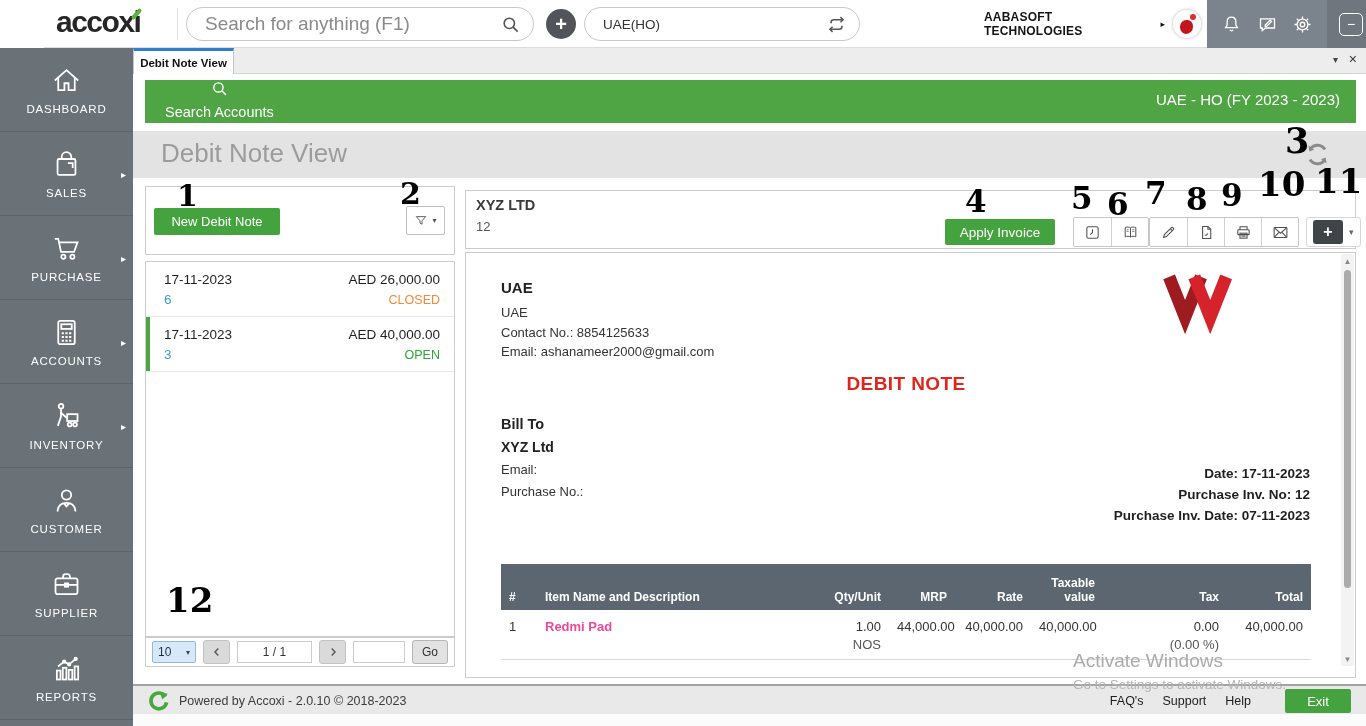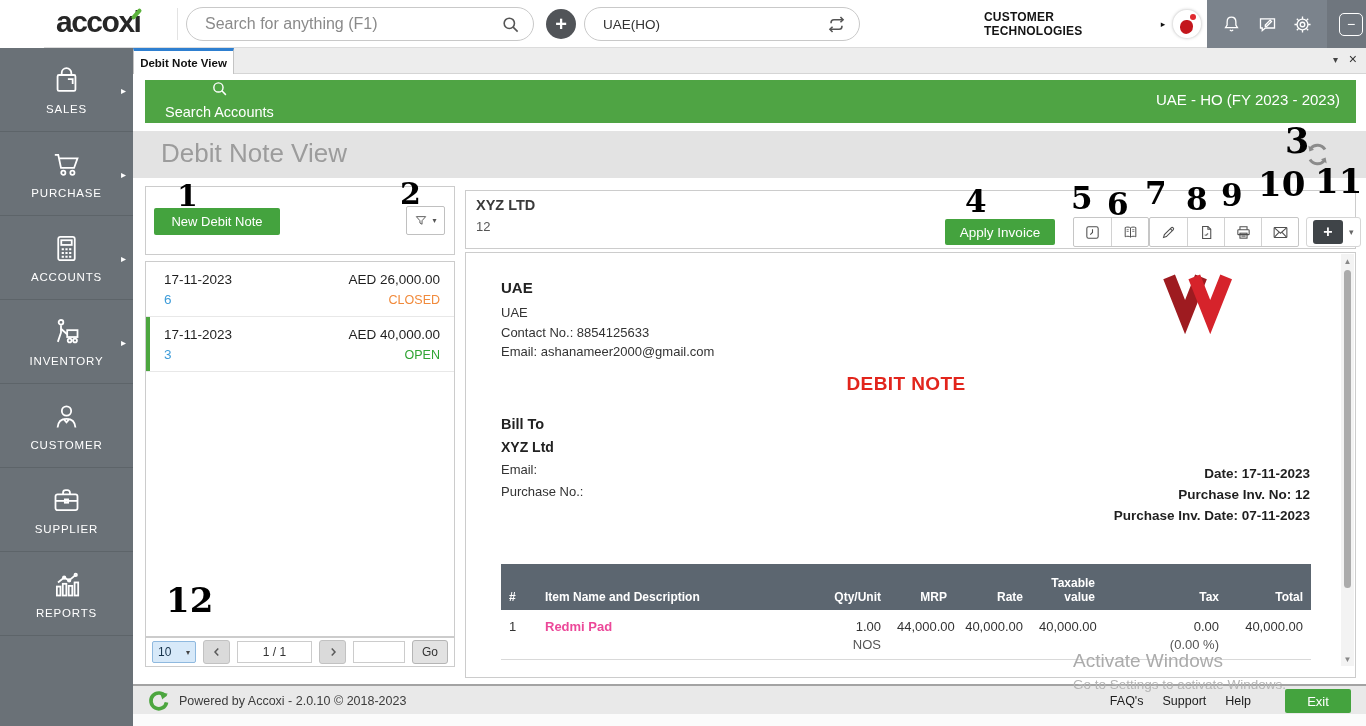--- a/index.html
+++ b/index.html
@@ -5,21 +5,21 @@
   * { margin:0; padding:0; box-sizing:border-box; }
   html,body { width:1366px; height:726px; font-family:"Liberation Sans","DejaVu Sans",sans-serif; background:#fff; overflow:hidden; }
   .page { position:relative; width:1366px; height:726px; background:#fff; overflow:hidden; }
 
   
   .topbar { position:absolute; left:0; top:0; width:1366px; height:48px; background:#fff; border-bottom:1px solid #dcdcdc; z-index:5;margin-left:44px; }
   .logo { position:absolute; left:12px; top:5px; font-size:30px; font-weight:800; letter-spacing:-1.5px; color:#262626; }
   .logo-leaf { position:absolute; left:86px; top:12px; width:13px; height:4px; background:#5CB23C; border-radius:2px; transform:rotate(-48deg); }
   .logo-divider { position:absolute; left:133px; top:8px; width:1px; height:32px; background:#e3e3e3; }
   .search-pill { position:absolute; left:142px; top:7px; width:348px; height:34px; border:1px solid #c9c9c9; border-radius:17px; background:#fff; }
-  .search-pill input { position:absolute; left:0; top:0; width:100%; height:100%; border:none; outline:none; background:transparent; border-radius:17px; padding:0 42px 0 18px; font-size:16px; color:#555; font-family:inherit; }
+  .search-pill input { position:absolute; left:0; top:0; width:100%; height:100%; border:none; outline:none; background:transparent; border-radius:17px; padding:0 42px 0 18px; font-size:19px; color:#555; font-family:inherit; }
   .search-pill input::placeholder { color:#8a8a8a; }
   .search-pill .mag { position:absolute; right:13px; top:7px; width:19px; height:19px; color:#555; }
   .add-circle { position:absolute; left:502px; top:9px; width:30px; height:30px; border-radius:50%; background:#515458; color:#fff; font-size:20px; font-weight:700; display:flex; align-items:center; justify-content:center; line-height:1; cursor:pointer; }
   .branch-pill { position:absolute; left:540px; top:7px; width:276px; height:34px; border:1px solid #c9c9c9; border-radius:17px; background:#fff; }
   .branch-pill .val { position:absolute; left:18px; top:9px; font-size:13.5px; color:#333; }
   .branch-pill .swap { position:absolute; right:12px; top:6px; width:21px; height:21px; }
   .company-wrap { position:absolute; left:940px; top:0; width:218px; height:48px; display:flex; align-items:center; justify-content:flex-end; gap:7px; }
   .company-name { font-size:12px; font-weight:600; letter-spacing:.2px; color:#141414; }
   .company-caret { font-size:9px; color:#111; }
   .avatar { width:30px; height:30px; border-radius:50%; background:#fff; border:1px solid #e4e4e4; box-shadow:0 0 3px rgba(0,0,0,.15); position:relative; }
@@ -194,21 +194,21 @@
         <svg viewBox="0 0 24 24" fill="none" stroke="#555" stroke-width="1.8">
             <polyline points="16.5,3.5 19.5,6.5 16.5,9.5"></polyline>
             <path d="M19.5 6.5H9a3.2 3.2 0 0 0-3.2 3.2v1"></path>
             <polyline points="7.5,20.5 4.5,17.5 7.5,14.5"></polyline>
             <path d="M4.5 17.5H15a3.2 3.2 0 0 0 3.2-3.2v-1"></path>
           </svg>
       </span>
     </div>
 
     <div class="company-wrap">
-      <span class="company-name">CUSTOMER TECHNOLOGIES</span>
+      <span class="company-name">AABASOFT TECHNOLOGIES</span>
       <span class="company-caret">▸</span>
       <span class="avatar">
         <span class="blob1"></span>
         <span class="blob2"></span>
       </span>
     </div>
 
     <div class="topbar-icons">
       <svg viewBox="0 0 24 24" fill="none" stroke="#fff" stroke-width="1.5">
           <path d="M12 3.5c-3.2 0-5 2.4-5 5.5v3.6L5.2 15.6h13.6L17 12.6V9c0-3.1-1.8-5.5-5-5.5Z"></path>
@@ -229,20 +229,27 @@
       <div class="win-btn">
           <span>−</span>
         </div>
       <div class="win-btn">
           <span>×</span>
         </div>
     </div>
   </div>
 
   <div class="sidebar">
+    <div class="side-item">
+      <svg viewBox="0 0 24 24" fill="none" stroke="#fff" stroke-width="1.3">
+          <path d="M3.5 12 12 4.5 20.5 12"></path>
+          <path d="M6 10v9h4.5v-5h3v5H18v-9"></path>
+        </svg>
+      <span class="side-label">DASHBOARD</span>
+    </div>
     <div class="side-item">
       <svg viewBox="0 0 24 24" fill="none" stroke="#fff" stroke-width="1.3">
           <path d="M8.5 8V6.5a3.5 3.5 0 0 1 7 0V8"></path>
           <rect x="5.5" y="8" width="13" height="11.5" rx="1"></rect>
           <path d="M13 11h3.5v3.5"></path>
         </svg>
       <span class="side-label">SALES</span>
       <span class="side-arrow">▸</span>
     </div>
     <div class="side-item">

